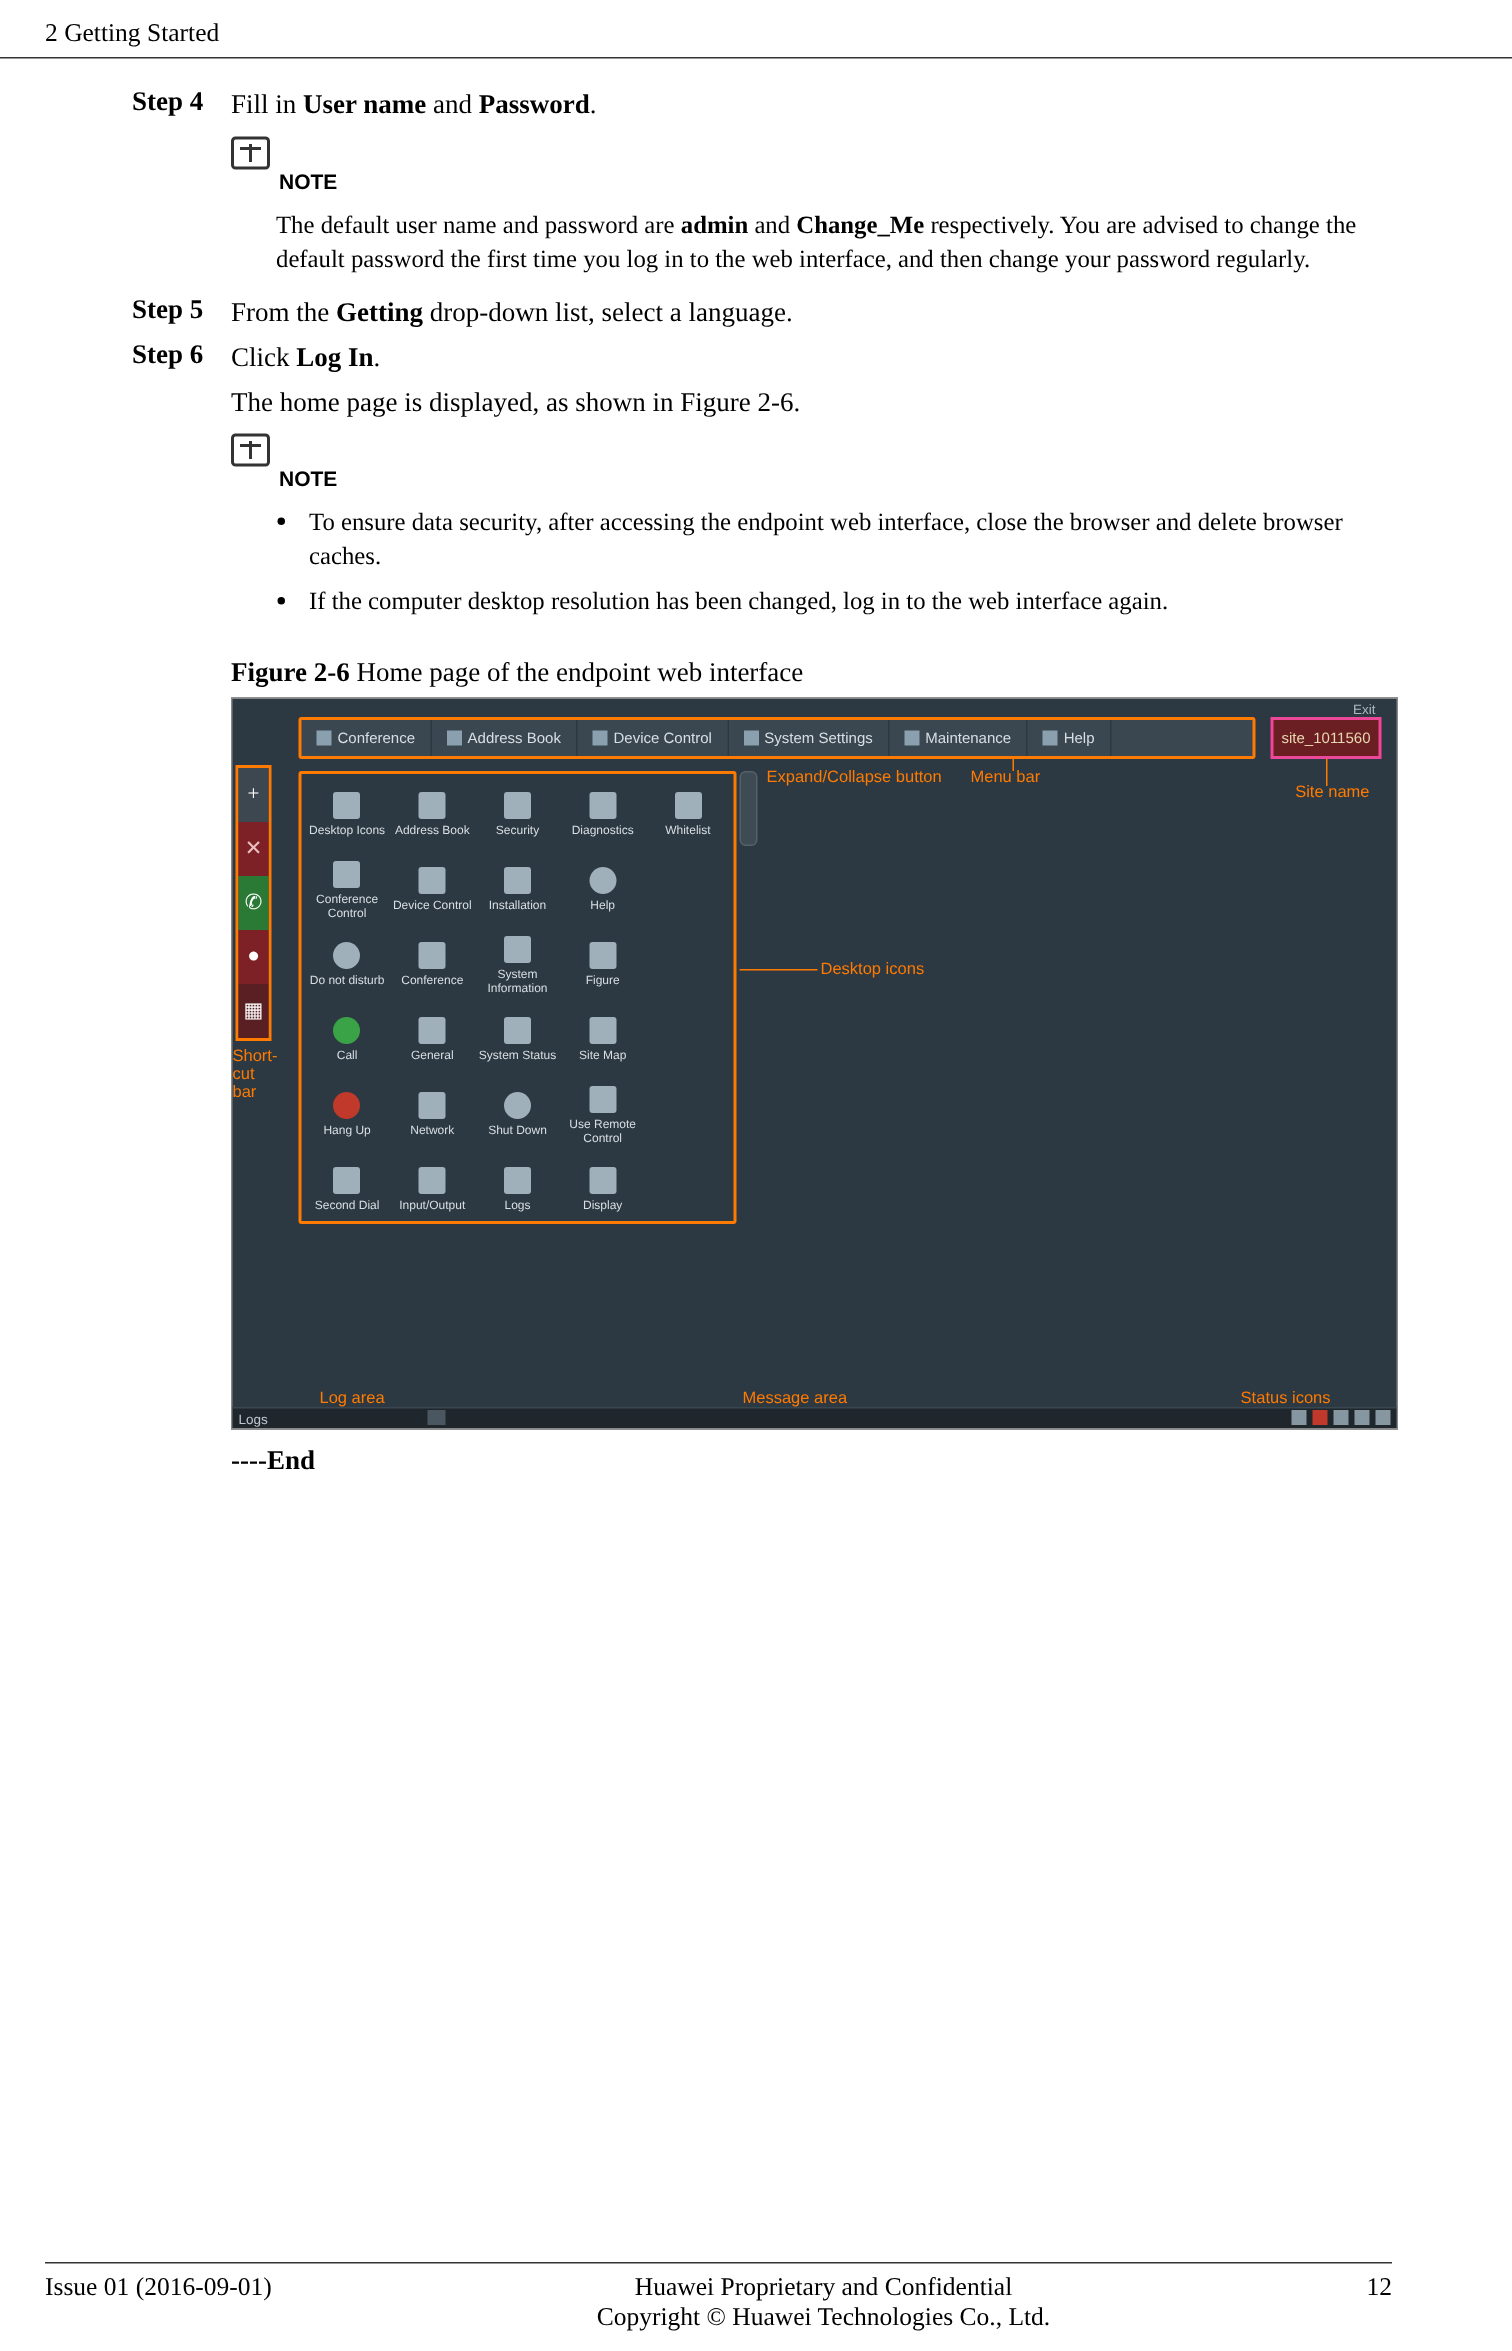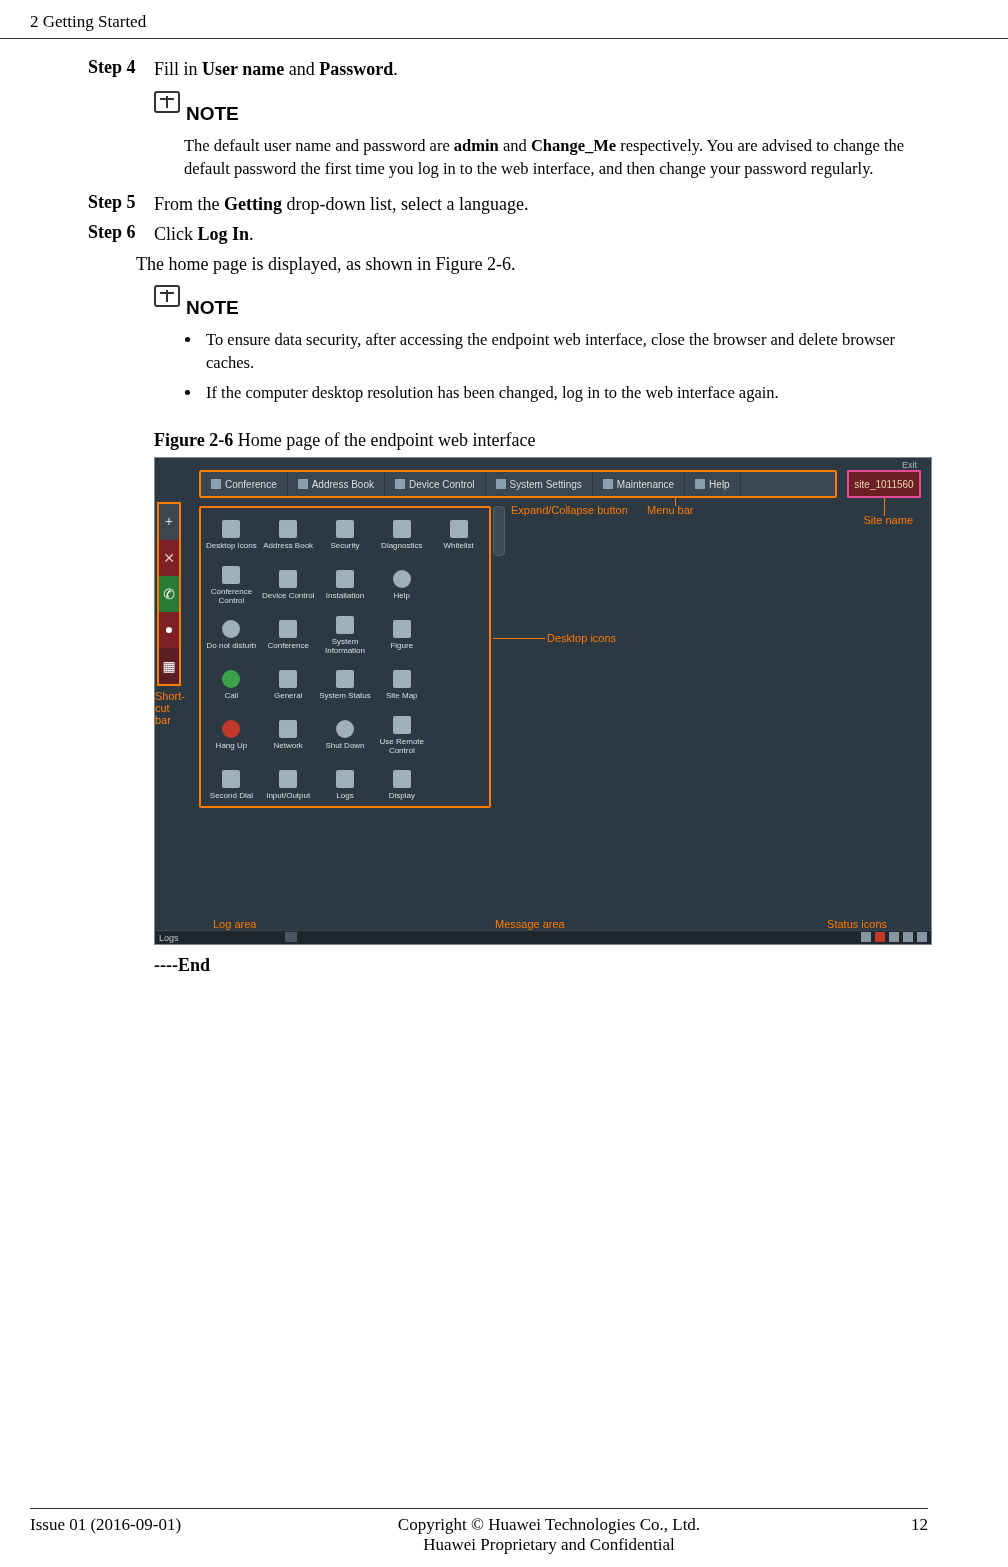--- a/index.html
+++ b/index.html
@@ -67,42 +67,42 @@
     .note-icon::before {
       left: 4px; right: 4px; top: 5px; height: 2px;
     }
     .note-icon::after {
       left: 50%; top: 3px; bottom: 3px; width: 2px;
       transform: translateX(-50%);
     }
     .note-label {
       font-family: Arial, sans-serif;
       font-weight: bold;
-      font-size: 19px;
-      margin-top: 12px;
+      font-size: 14px;
+      margin-top: 22px;
     }
     .note-text {
       margin-left: 96px;
       font-size: 16.5px;
       line-height: 1.35;
       margin-bottom: 12px;
     }
     .note-bullets {
       margin-left: 96px;
       font-size: 16.5px;
       line-height: 1.35;
     }
     .note-bullets li {
       list-style: disc;
       margin-left: 18px;
       margin-bottom: 8px;
       padding-left: 4px;
     }
     .plain-para {
-      margin-left: 48px;
+      margin-left: 66px;
       font-size: 18px;
       margin-top: 8px;
       margin-bottom: 8px;
     }
     .figure-caption {
       margin-left: 66px;
       font-size: 18px;
       margin-top: 26px;
       margin-bottom: 6px;
     }
@@ -518,17 +518,17 @@
       </div>
     </div>
   </div>
 
   <div class="end-label">----End</div>
 </div>
 
 <div class="page-footer">
   <div class="footer-left">Issue 01 (2016-09-01)</div>
   <div class="footer-center">
+    <div>Huawei Proprietary and Confidential</div>
     <div>Copyright © Huawei Technologies Co., Ltd.</div>
-    <div>Huawei Proprietary and Confidential</div>
   </div>
   <div class="footer-right">12</div>
 </div>
 
 </body></html>

